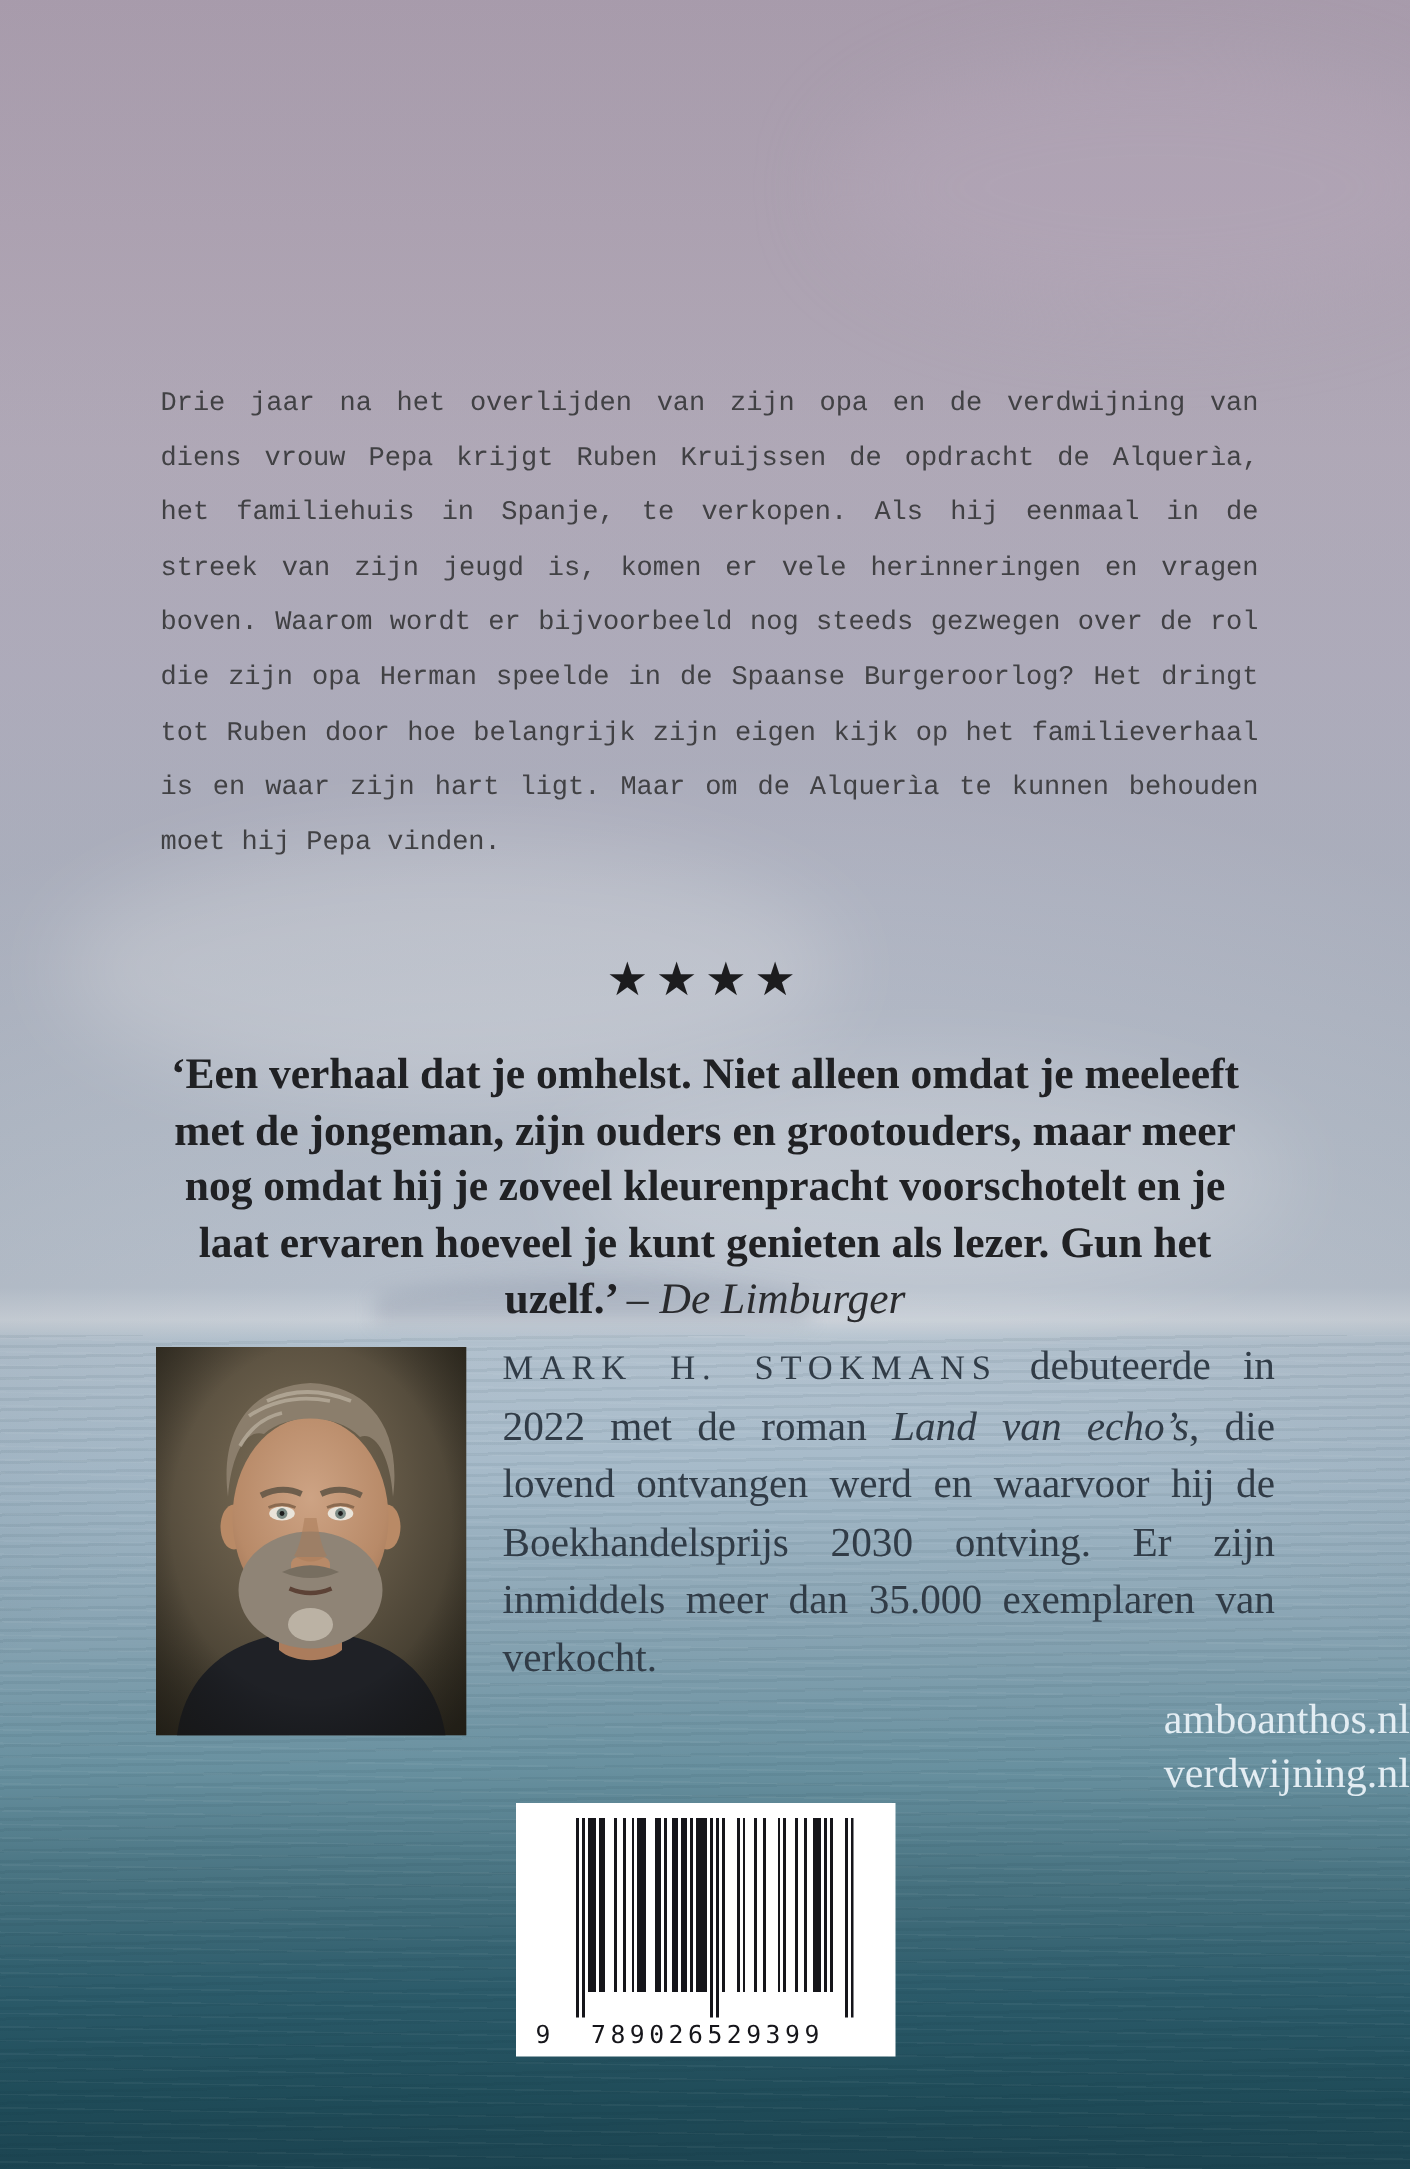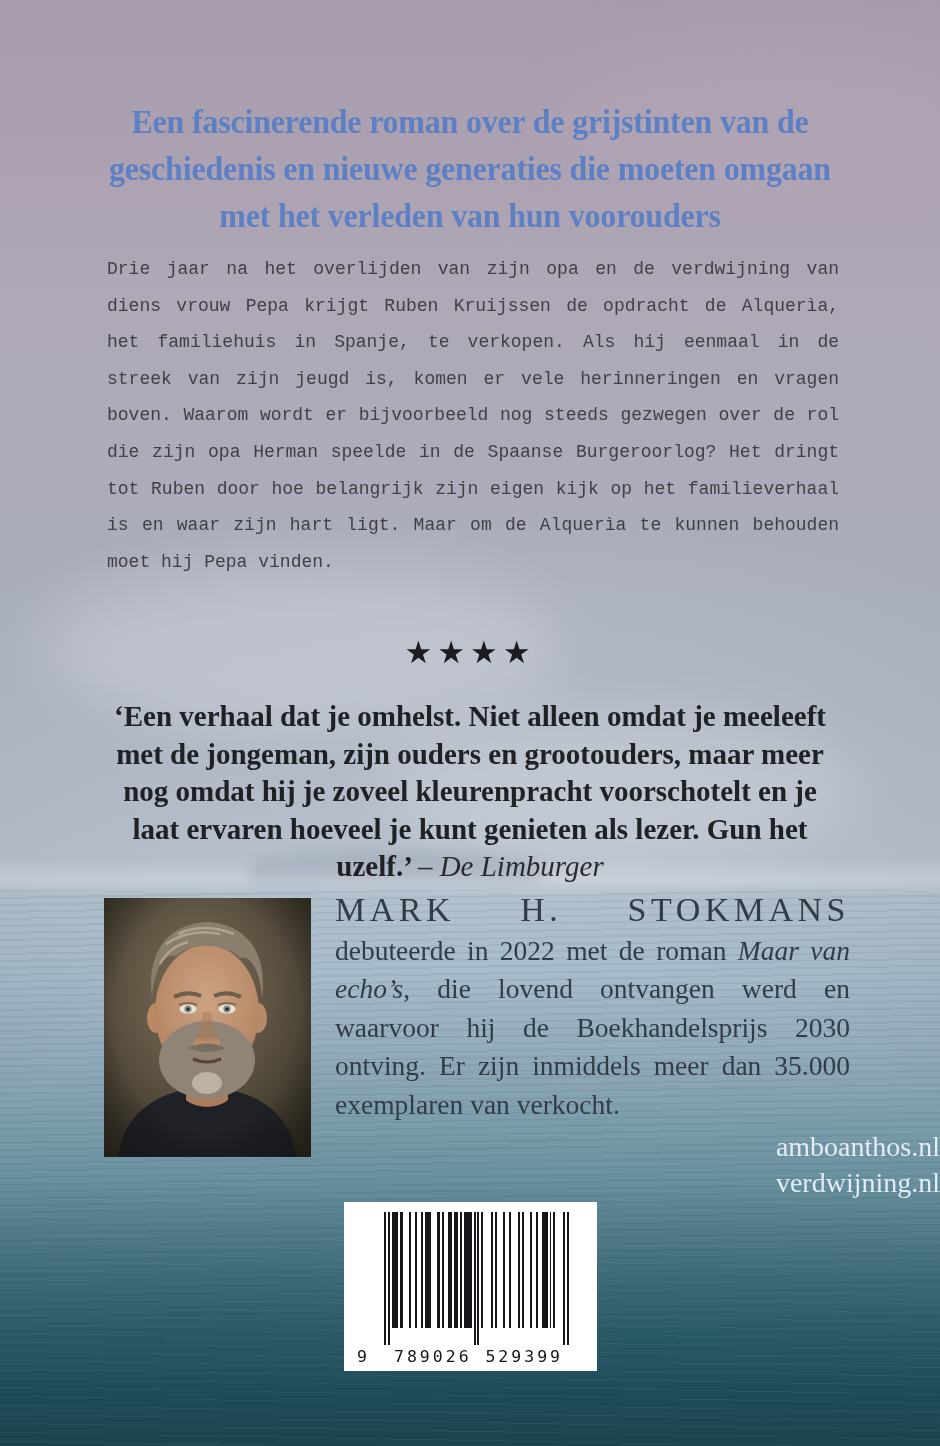--- a/index.html
+++ b/index.html
@@ -48,50 +48,47 @@
   .quote  { margin-top:28px; font-weight:bold; font-size:29px; line-height:37.5px; color:#202124; }
   .quote .attribution { font-weight:normal; font-style:italic; color:#2a2b2e; }
 
   .author-section { left:104px; top:898px; width:746px; display:flex; gap:24px; }
   .portrait { flex:none; width:207px; height:259px; }
   .portrait svg { display:block; width:100%; height:100%; }
   .bio {
     flex:1; margin-top:-7px;
     font-size:27.5px; line-height:38.6px; text-align:justify; color:#313c47;
   }
-  .author-name { letter-spacing:4.5px; font-size:34px; }
+  .author-name { letter-spacing:4.5px; font-size:23px; }
   .book-title { font-style:italic; }
 
   .websites { left:0; top:1129px; width:940px; text-align:right;
     font-size:28px; line-height:36px; color:#e3edf3; }
 
   .barcode-box { left:344px; top:1202px; width:253px; height:169px; background:#ffffff; }
   .barcode-bars { position:absolute; left:40px; right:28px; top:10px; bottom:26px; }
   .barcode-bars svg { width:100%; height:100%; display:block; fill:#15151a; }
   .bc-lead { position:absolute; left:13px; bottom:5px;
     font-family:"DejaVu Sans Mono", monospace; font-size:16.5px; color:#15151a; }
   .bc-digits { position:absolute; left:50px; right:34px; bottom:5px;
-    display:flex; justify-content:space-between;
+    display:flex; justify-content:flex-start;
     font-family:"DejaVu Sans Mono", monospace; font-size:16.5px;
     letter-spacing:3px; color:#15151a; }
 </style>
 </head>
 <body>
 
 <div class="cover">
   <div class="haze haze-top"></div>
   <div class="haze haze-mid"></div>
   <div class="haze haze-low"></div>
   <div class="mountain"></div>
   <div class="water-texture"></div>
   <div class="vignette"></div>
 
-  <div class="layer tagline">
-    <span class="tagline-inner">Een fascinerende roman over de grijstinten van de geschiedenis en nieuwe generaties die moeten omgaan met het verleden van hun voorouders</span>
-  </div>
 
   <p class="layer synopsis">Drie jaar na het overlijden van zijn opa en de verdwijning van diens vrouw Pepa krijgt Ruben Kruijssen de opdracht de Alquerìa, het familiehuis in Spanje, te verkopen. Als hij eenmaal in de streek van zijn jeugd is, komen er vele herinneringen en vragen boven. Waarom wordt er bijvoorbeeld nog steeds gezwegen over de rol die zijn opa Herman speelde in de Spaanse Burgeroorlog? Het dringt tot Ruben door hoe belangrijk zijn eigen kijk op het familieverhaal is en waar zijn hart ligt. Maar om de Alquerìa te kunnen behouden moet hij Pepa vinden.</p>
 
   <div class="layer review">
     <div class="stars">★★★★</div>
     <p class="quote">
       <span>‘Een verhaal dat je omhelst. Niet alleen omdat je meeleeft met de jongeman, zijn ouders en grootouders, maar meer nog omdat hij je zoveel kleurenpracht voorschotelt en je laat ervaren hoeveel je kunt genieten als lezer. Gun het uzelf.’</span>
       <span class="attribution">– De Limburger</span>
     </p>
   </div>
@@ -135,21 +132,21 @@
         <ellipse cx="123" cy="111" rx="8.5" ry="4.6" fill="#e9e4da"></ellipse>
         <circle cx="84" cy="111" r="3.6" fill="#7c8b85"></circle>
         <circle cx="123" cy="111" r="3.6" fill="#7c8b85"></circle>
         <circle cx="84" cy="111" r="1.6" fill="#1c1c1c"></circle>
         <circle cx="123" cy="111" r="1.6" fill="#1c1c1c"></circle>
         <path d="M75 107 Q84 103 93 107 M114 107 Q123 103 132 107" stroke="#8a6a50" stroke-width="2" fill="none"></path>
         <path d="M99 114 Q96 134 92 139 Q103 147 114 139 Q110 134 107 114" fill="#aa7b5a" opacity="0.55"></path>
         <rect x="0" y="0" width="207" height="259" fill="url(#vig)"></rect>
       </svg>
     </div>
-    <p class="bio"><span class="author-name">MARK H. STOKMANS</span><span> debuteerde in 2022 met de roman </span><span class="book-title">Maar van echo’s</span><span>, die lovend ontvangen werd en waarvoor hij de Boekhandelsprijs 2030 ontving. Er zijn inmiddels meer dan 35.000 exemplaren van verkocht.</span></p>
+    <p class="bio"><span class="author-name">MARK H. STOKMANS</span><span> debuteerde in 2022 met de roman </span><span class="book-title">Land van echo’s</span><span>, die lovend ontvangen werd en waarvoor hij de Boekhandelsprijs 2030 ontving. Er zijn inmiddels meer dan 35.000 exemplaren van verkocht.</span></p>
   </div>
 
   <div class="layer websites">
     <div>amboanthos.nl</div>
     <div>verdwijning.nl</div>
   </div>
 
   <div class="layer barcode-box">
     <div class="barcode-bars">
       <svg viewBox="0 0 95 100" preserveAspectRatio="none" shape-rendering="crispEdges">

